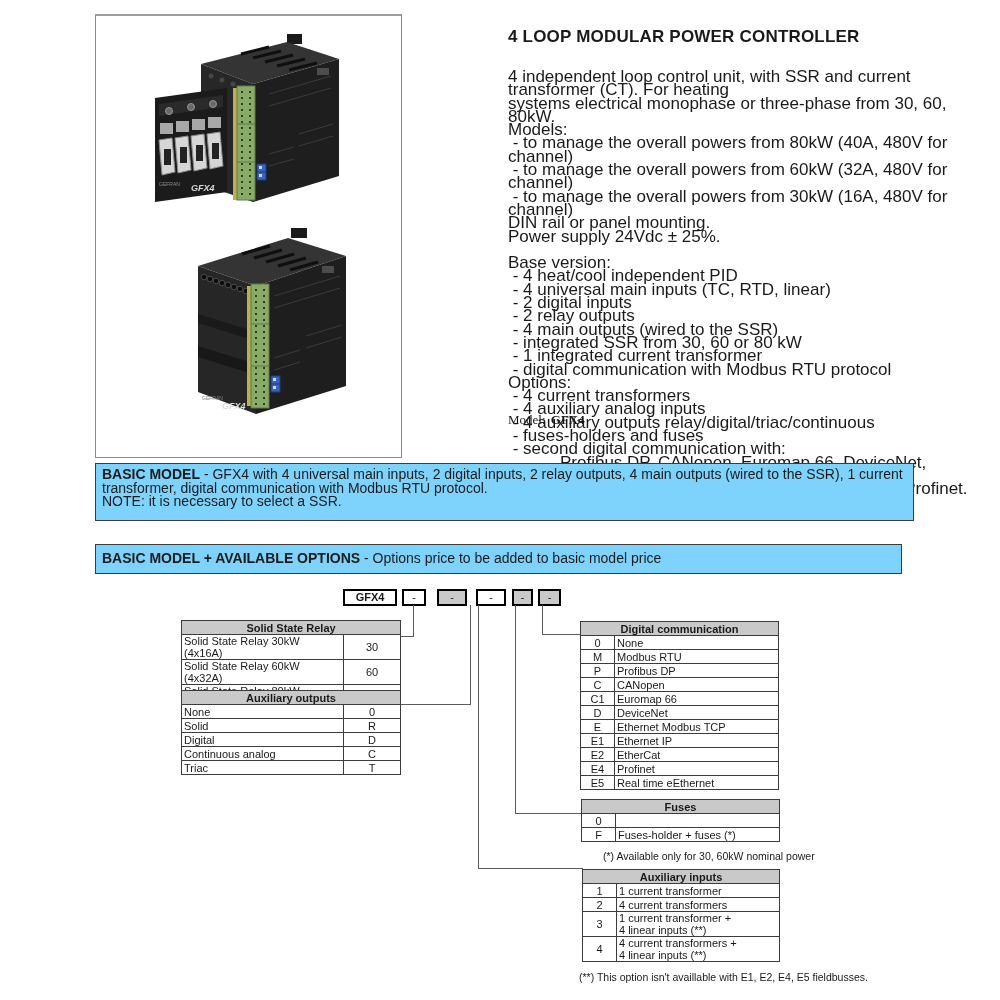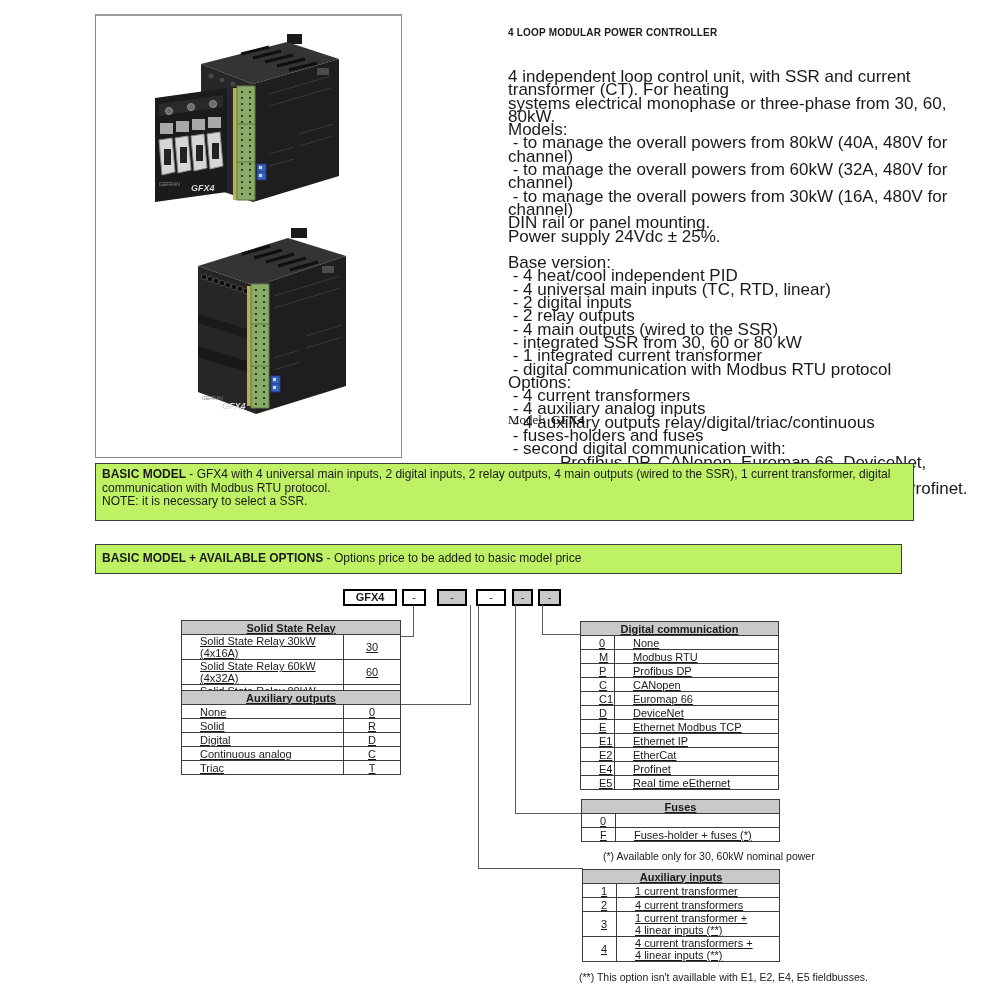--- a/index.html
+++ b/index.html
@@ -9,27 +9,27 @@
   }
   .abs { position:absolute; }
 
   
   .photo-box {
     left:95px; top:14px; width:305px; height:441px;
     border:1px solid #8a8a8a; border-top:2px solid #9c9c9c; background:#fff;
   }
 
   
-  .product-title { left:508px; top:27px; font-size:10px; font-weight:bold; letter-spacing:.2px; }
+  .product-title { left:508px; top:27px; font-size:17px; font-weight:bold; letter-spacing:.2px; }
   .product-desc  { left:508px; top:70px; width:478px; font-size:17px; line-height:13.3px; white-space:pre-wrap; }
   .model-line    { left:508px; top:412px; font-size:13px;font-family:Liberation Serif, serif; }
   .model-line b  { margin-left:2px; }
 
   
-  .frame { border:1px solid #3c3c3c; background:#bef264; font-size:12px; line-height:13.6px; }
+  .frame { border:1px solid #3c3c3c; background:#7dd3fc; font-size:14px; line-height:13.6px; }
   .basic-box   { left:95px; top:463px; width:805px; height:52px; padding:4px 6px 0 6px; box-sizing:content-box; }
   .options-box { left:95px; top:544px; width:805px; height:28px; }
   .options-box .inner { padding:7px 6px 0 6px; }
 
   
   .code-box {
     top:589px; height:17px; border:2px solid #000; background:#fff;
     font-size:11px; text-align:center; line-height:13px; box-sizing:border-box;
   }
   .code-box.gray { background:#c9c9c9; }
@@ -42,21 +42,21 @@
 
   
   .line { background:#5a5a5a; }
 
   
   table.opt {
     position:absolute; border-collapse:collapse; table-layout:fixed;
     background:#fff; font-size:11px;
   }
   table.opt th, table.opt td {
-    border:1px solid #3c3c3c; padding:0 18px; line-height:12px; overflow:hidden;text-decoration:underline;
+    border:1px solid #3c3c3c; padding:0 2px; line-height:12px; overflow:hidden;
   }
   table.opt th { background:#c9c9c9; font-weight:bold; text-align:center; height:13px; }
   table.opt td { height:13px; }
   td.code { text-align:center; }
   td.lbl  { text-align:left; padding-left:3px; }
   td.two  { white-space:pre-line; line-height:12.5px; height:27px; padding-top:1px; }
   .t-ssr    { left:181px; top:620px; width:219px; }
   .t-auxout { left:181px; top:690px; width:219px; }
   .t-dig    { left:580px; top:621px; width:198px; }
   .t-fuses  { left:581px; top:799px; width:198px; }

